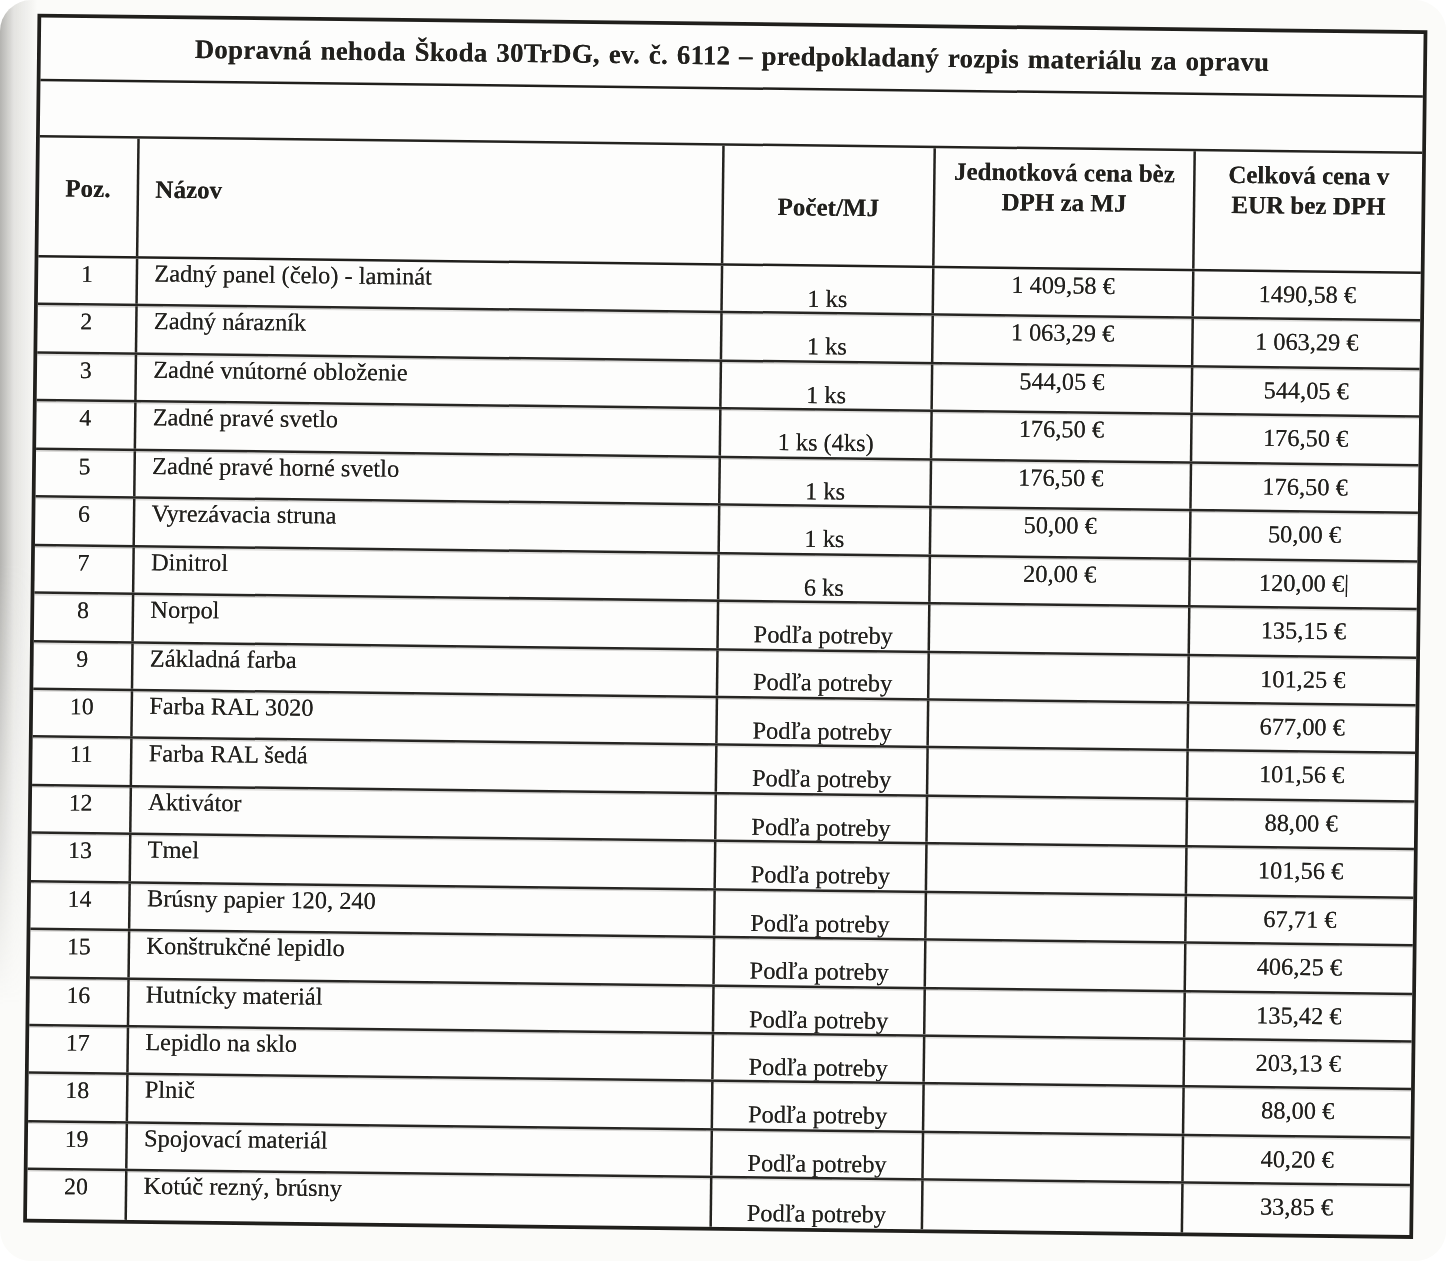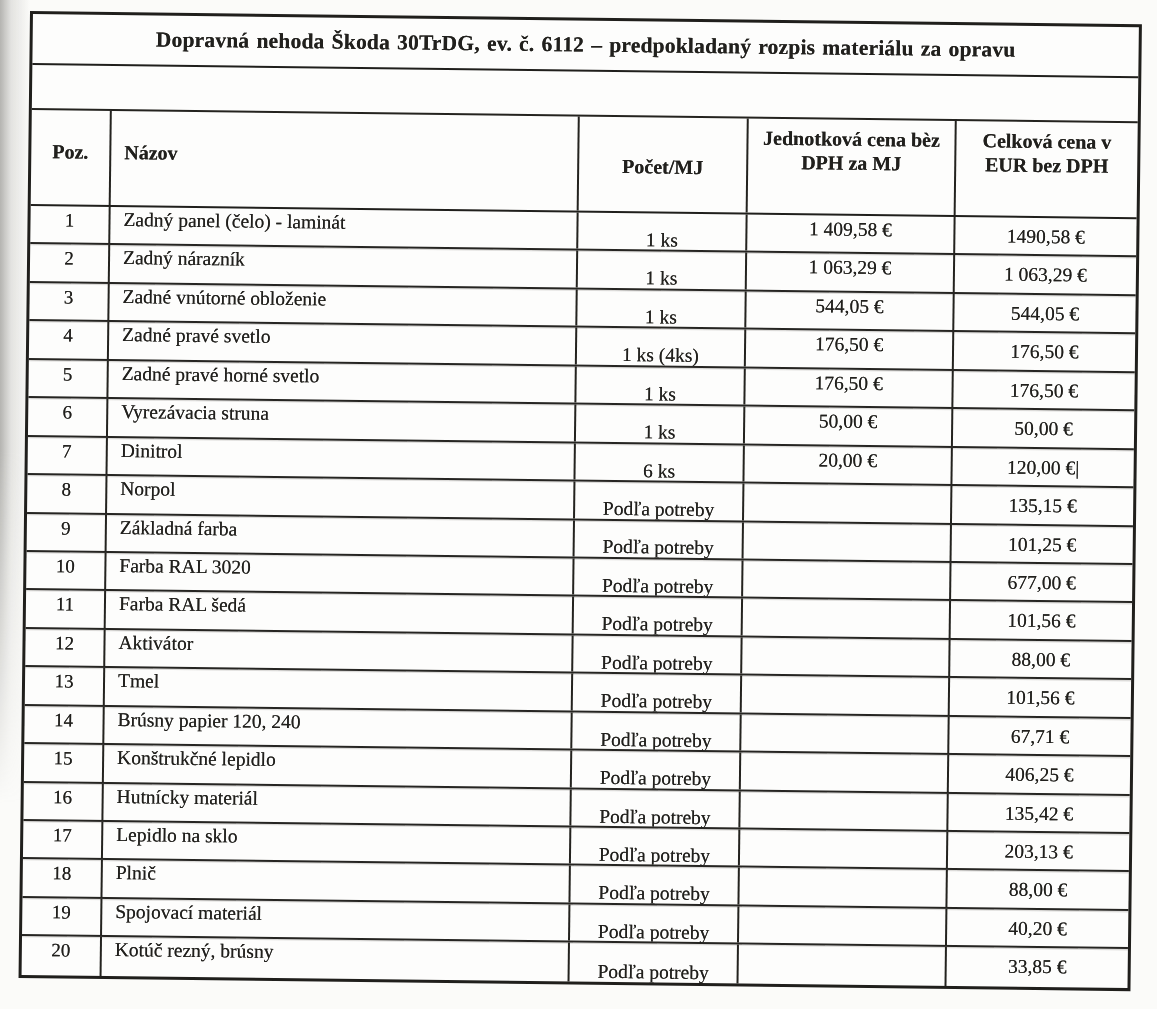--- a/index.html
+++ b/index.html
@@ -3,20 +3,21 @@
 <meta charset="utf-8">
 <style>
   html,body{margin:0;padding:0;}
   .page{
     position:relative;
     width:1157px;height:1009px;
     background:#fbfbf9;
     overflow:hidden;
     font-family:"Liberation Serif","DejaVu Serif",serif;
     color:#21201d;
+    border-radius:25px;
   }
   
   .scan-shadow{
     position:absolute;left:0;top:0;width:34px;height:820px;
     background:linear-gradient(to right, rgba(122,121,117,.55), rgba(178,177,173,.32) 11px, rgba(255,255,255,0) 30px);
     -webkit-mask-image:linear-gradient(to bottom, #000 55%, transparent 98%);
     mask-image:linear-gradient(to bottom, #000 55%, transparent 98%);
     pointer-events:none;
   }
   .tbl{

